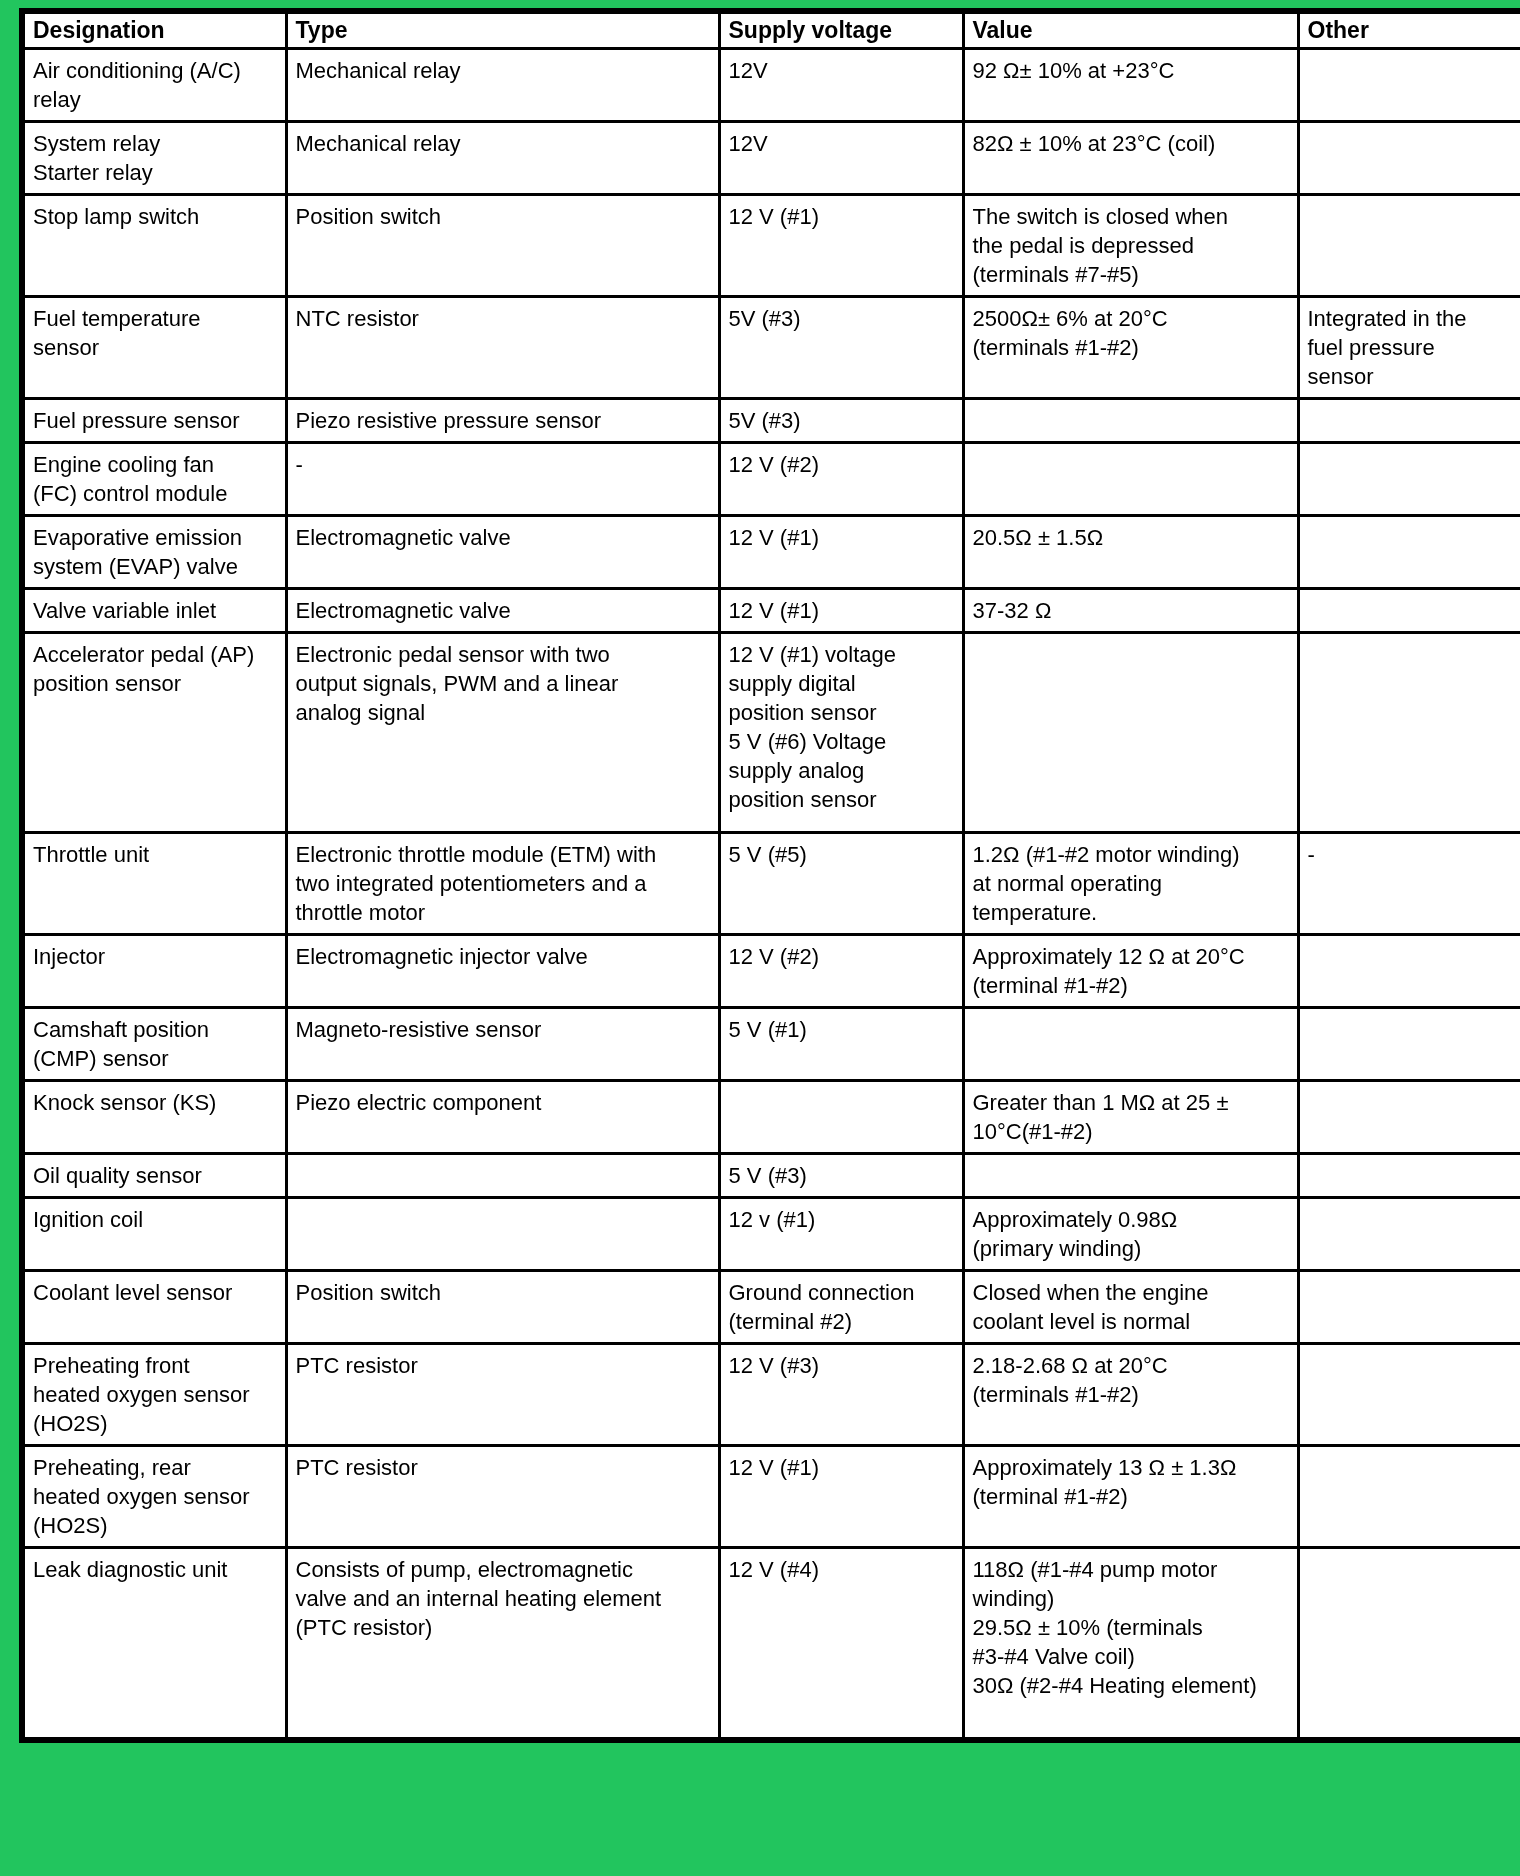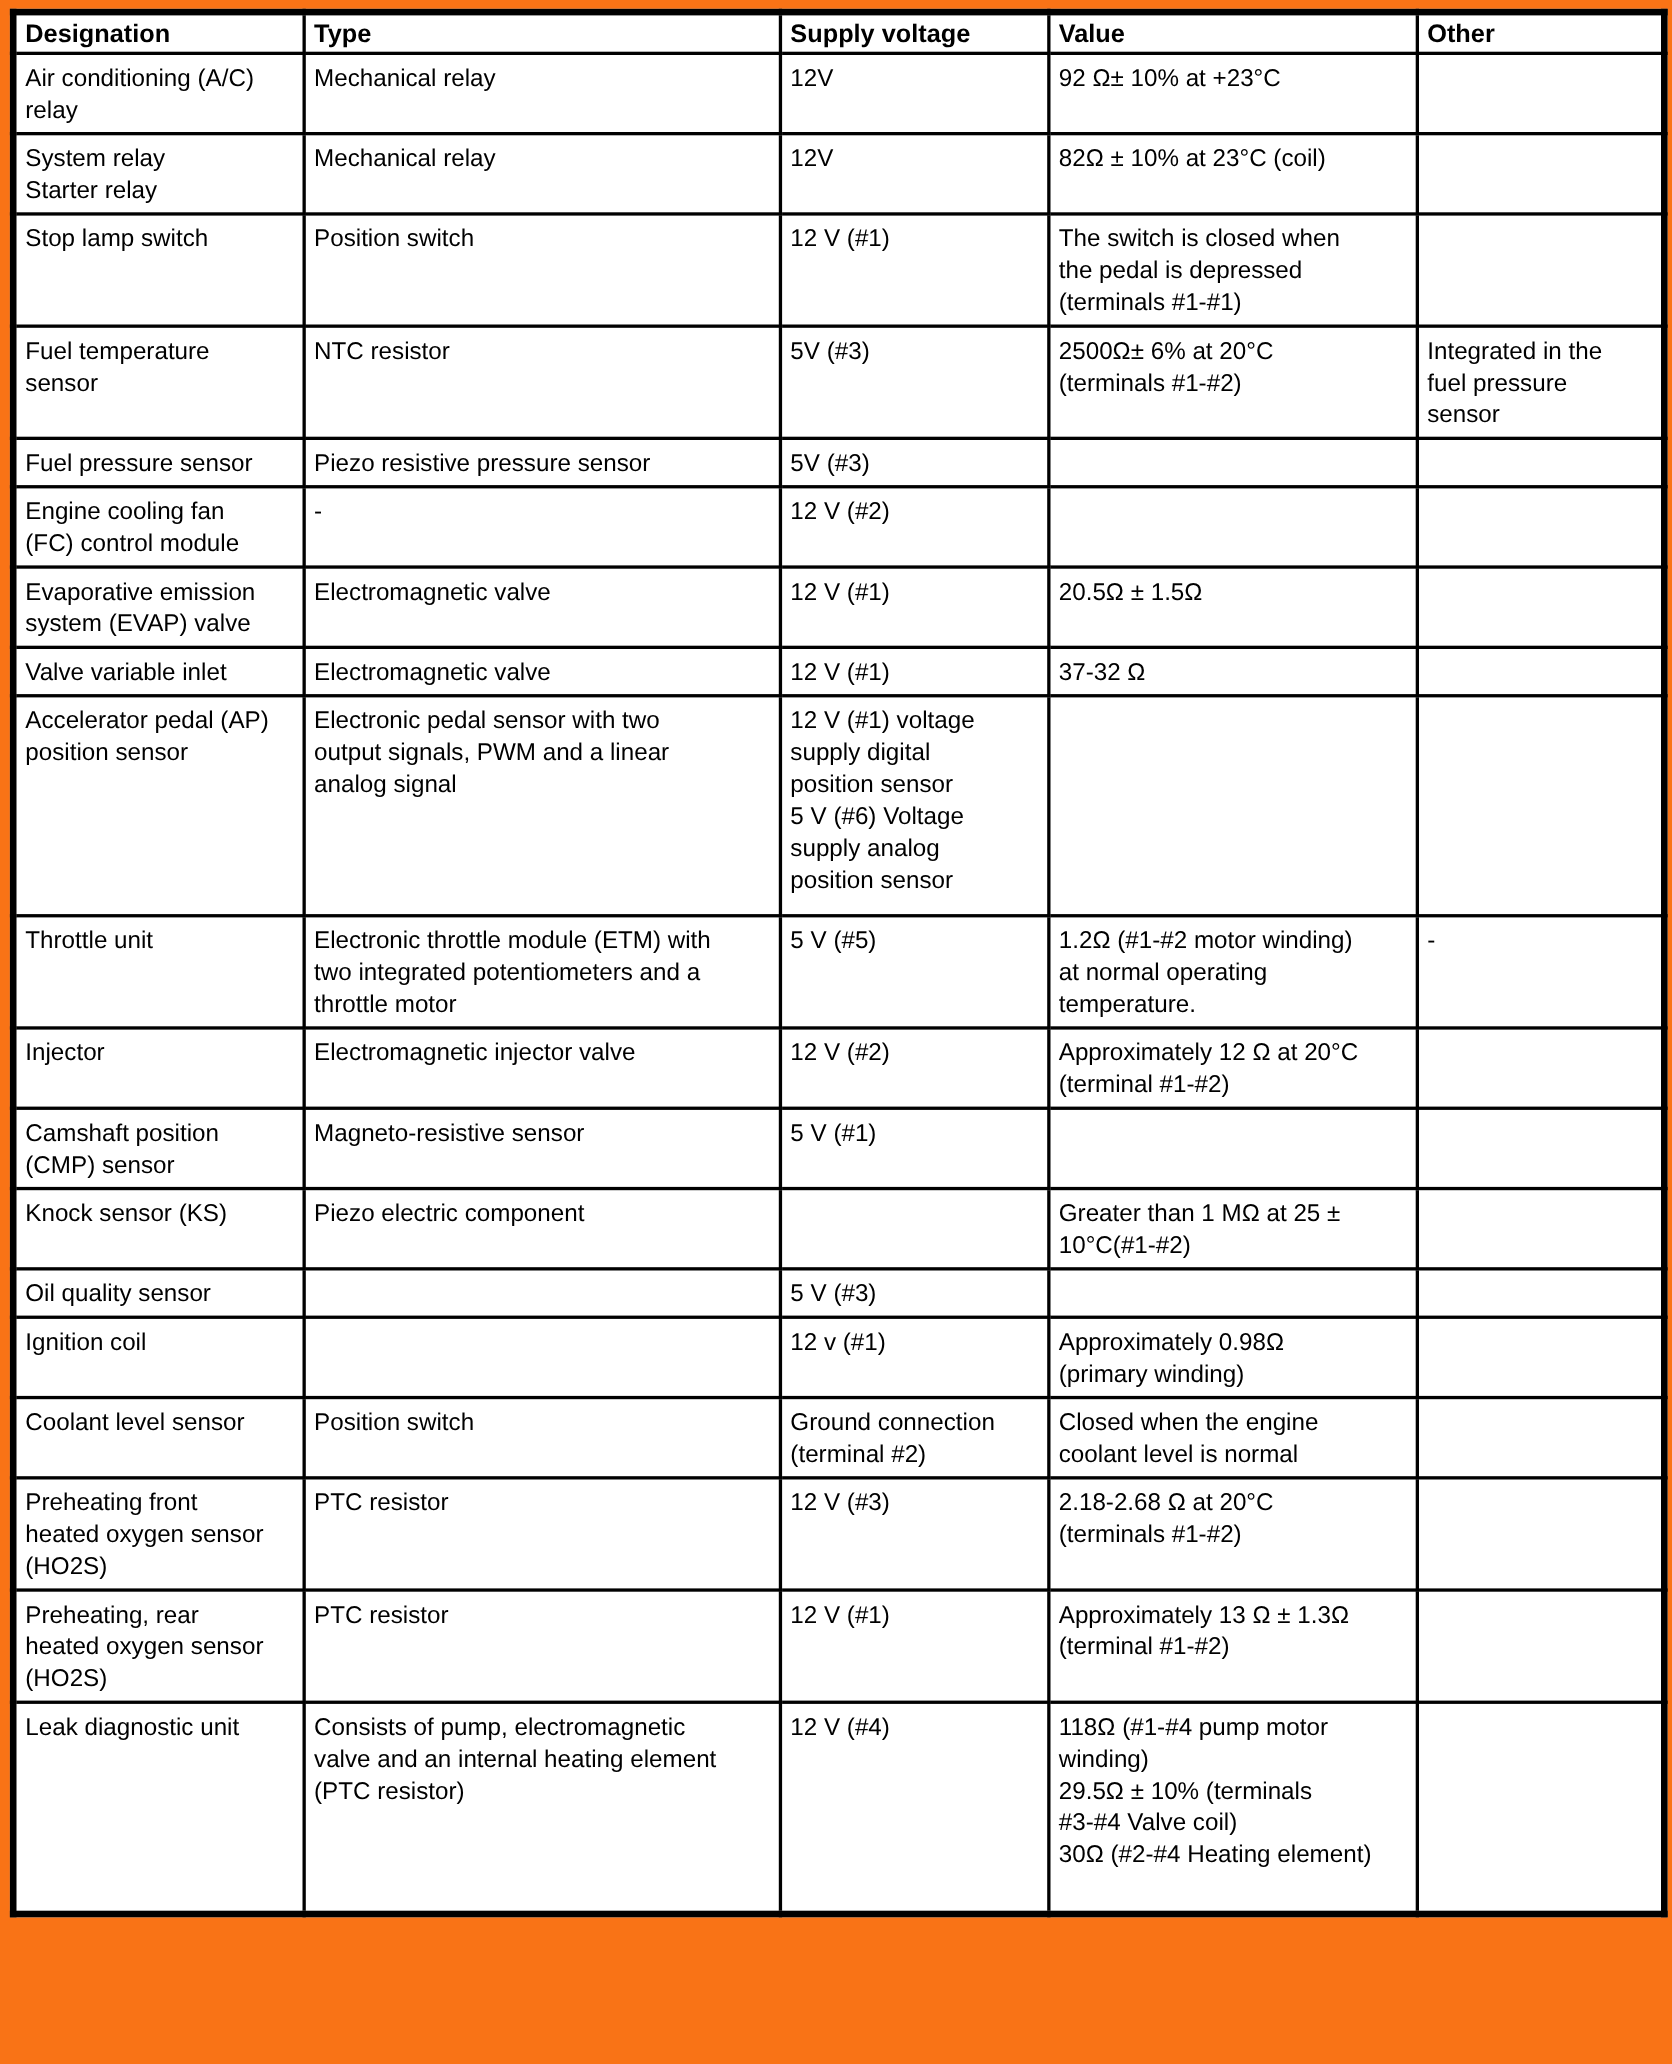--- a/index.html
+++ b/index.html
@@ -5,23 +5,23 @@
   html, body {
     margin: 0;
     padding: 0;
     background: #ffffff;
     font-family: "Liberation Sans", sans-serif;
     color: #000000;
   }
   .page {
     width: 1520px;
     height: 1876px;
-    background: #f97316;
+    background: #22c55e;
     box-sizing: border-box;
-    padding: 8px 9px 6px 9px;
+    padding: 8px 9px 6px 19px;
   }
   table.spec-table {
     border-collapse: collapse;
     table-layout: fixed;
     width: 1501px;
     border: 6px solid #000000;
     background: #ffffff;
   }
   table.spec-table th,
   table.spec-table td {
@@ -89,21 +89,21 @@
           <td>12V</td>
           <td>82Ω ± 10% at 23°C (coil)</td>
           <td></td>
         </tr>
         <tr>
           <td>Stop lamp switch</td>
           <td>Position switch</td>
           <td>12 V (#1)</td>
           <td>The switch is closed when
 the pedal is depressed
-(terminals #1-#1)</td>
+(terminals #7-#5)</td>
           <td></td>
         </tr>
         <tr>
           <td>Fuel temperature
 sensor</td>
           <td>NTC resistor</td>
           <td>5V (#3)</td>
           <td>2500Ω± 6% at 20°C
 (terminals #1-#2)</td>
           <td>Integrated in the

